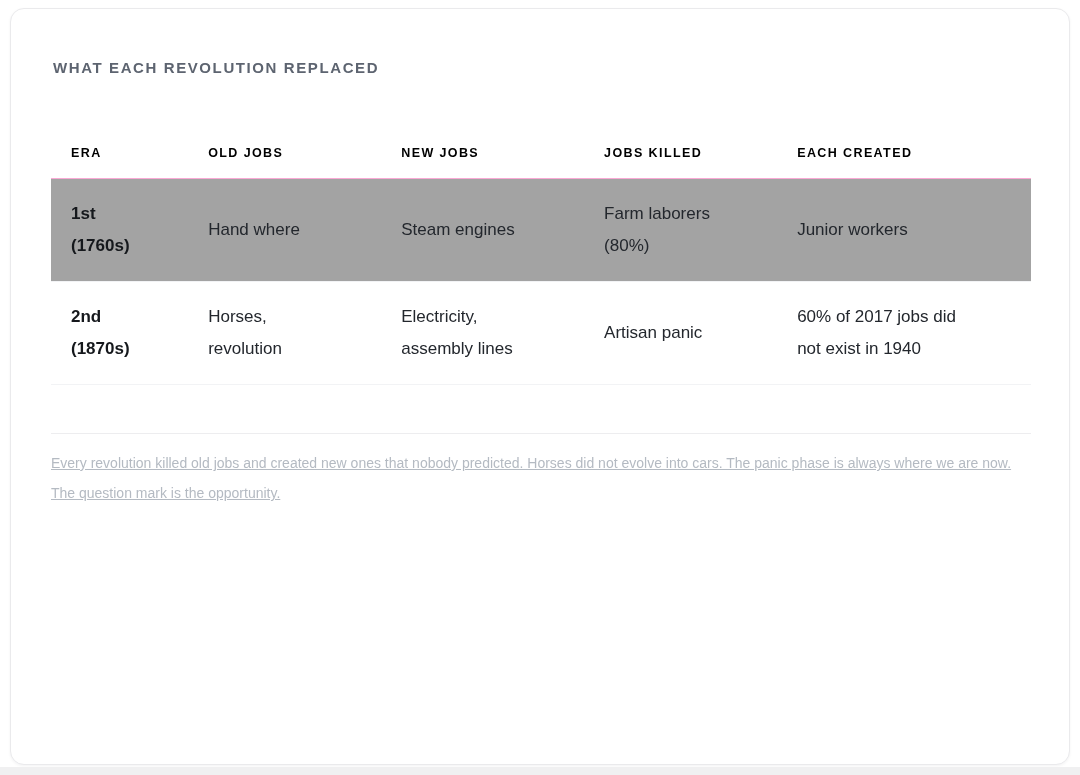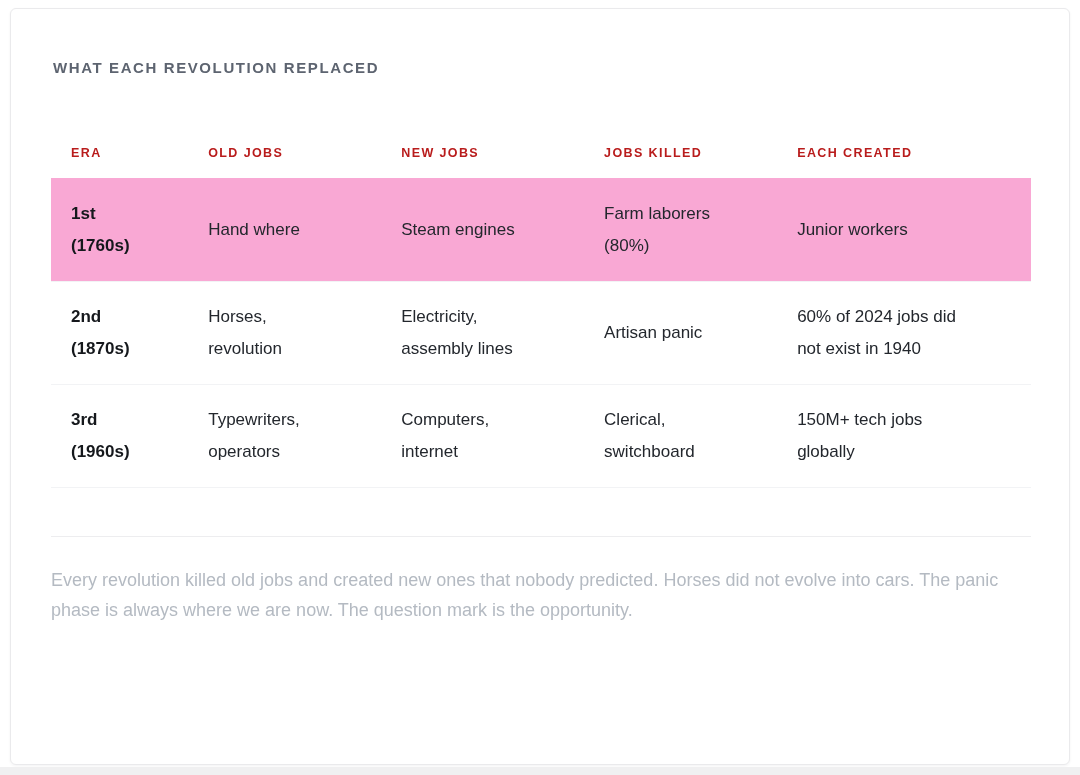--- a/index.html
+++ b/index.html
@@ -9,21 +9,21 @@
     font-family: "Liberation Sans", sans-serif;
     position: relative;
     overflow: hidden;
   }
   .card {
     position: absolute;
     left: 10px; top: 8px;
     width: 1060px; height: 757px;
     background: #ffffff;
     border: 1px solid #eaeaec;
-    border-radius: 6px;
+    border-radius: 14px;
     box-shadow: 0 1px 3px rgba(16,24,40,0.05);
     padding: 50px 40px 0 40px;
     overflow: hidden;
   }
   .card-title {
     color: #5d6470;
     font-size: 15px;
     font-weight: 700;
     letter-spacing: 1.6px;
     margin-left: 2px;
@@ -37,51 +37,52 @@
   col.c-era  { width: 14.0%; }
   col.c-old  { width: 19.7%; }
   col.c-new  { width: 20.7%; }
   col.c-kill { width: 19.7%; }
   col.c-crea { width: 25.9%; }
   thead th {
     text-align: left;
     font-size: 12.5px;
     font-weight: 700;
     letter-spacing: 1.4px;
-    color: #b91c1c;
+    color: #000000;
     padding: 0 10px 18px 20px;
     vertical-align: bottom;
     border-bottom: 1px solid #f9a8d4;
   }
   tbody td {
     font-size: 17px;
     color: #23272d;
     line-height: 32px;
     padding: 19px 10px 19px 20px;
     vertical-align: middle;
     border-bottom: 1px solid #f2f3f5;
     white-space: pre-line;
   }
-  tbody tr.highlight { background: #f9a8d4; }
+  tbody tr.highlight { background: #a3a3a3; }
   tbody td.era {
     font-weight: 700;
     color: #15181c;
   }
   .footnote-rule {
     width: 980px;
     border: none;
     border-top: 1px solid #ededef;
     margin-top: 48px;
   }
   .footnote {
-    margin-top: 28px;
+    margin-top: 14px;
     width: 985px;
     color: #b4bac2;
-    font-size: 18px;
+    font-size: 14px;
     line-height: 30px;
+    text-decoration: underline;
   }
   .bottom-strip {
     position: absolute;
     left: 0; top: 767px;
     width: 1080px; height: 8px;
     background: #f0f0f1;
   }
 </style>
 </head>
 <body>
@@ -118,34 +119,22 @@
         <td>Junior workers</td>
       </tr>
       <tr>
         <td class="era">2nd
 (1870s)</td>
         <td>Horses,
 revolution</td>
         <td>Electricity,
 assembly lines</td>
         <td>Artisan panic</td>
-        <td>60% of 2024 jobs did
+        <td>60% of 2017 jobs did
 not exist in 1940</td>
-      </tr>
-      <tr>
-        <td class="era">3rd
-(1960s)</td>
-        <td>Typewriters,
-operators</td>
-        <td>Computers,
-internet</td>
-        <td>Clerical,
-switchboard</td>
-        <td>150M+ tech jobs
-globally</td>
       </tr>
     </tbody>
   </table>
 
   <hr class="footnote-rule">
 
   <p class="footnote">Every revolution killed old jobs and created new ones that nobody predicted. Horses did not evolve into cars. The panic phase is always where we are now. The question mark is the opportunity.</p>
 
 </div>
 

